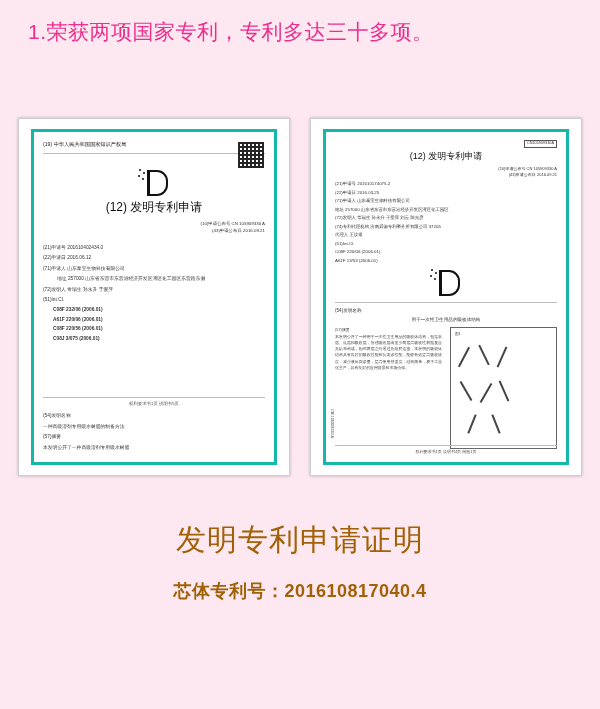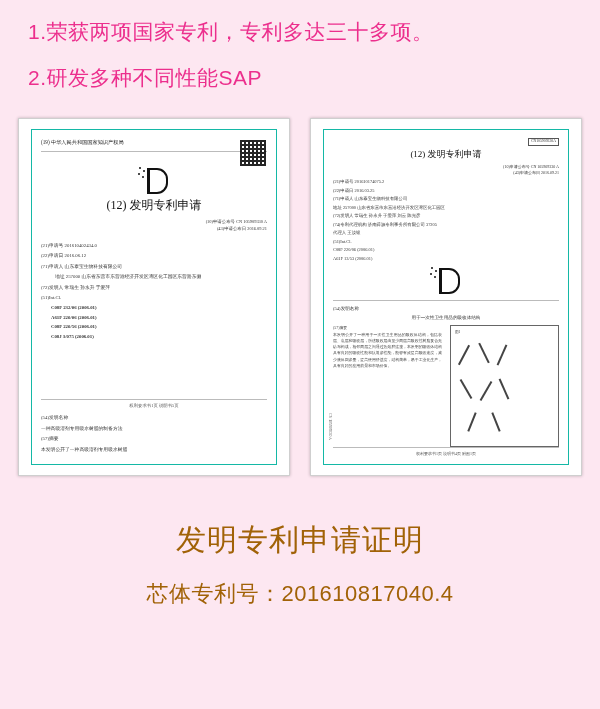--- a/index.html
+++ b/index.html
@@ -55,27 +55,26 @@
     box-shadow: 0 0 3px rgba(0,0,0,0.25);
     position: relative;
     overflow: hidden;
   }
   .doc-inner {
     position: absolute;
     left: 12px;
     top: 10px;
     right: 12px;
     bottom: 10px;
-    border: 1px solid #14b8a6;
+    border: 3px solid #14b8a6;
     padding: 8px 9px;
     box-sizing: border-box;
     font-size: 4.6px;
     color: #333;
     line-height: 1.55;
-    font-family: Liberation Serif, serif;
   }
   
   .l-header {
     font-size: 5.2px;
     color: #222;
     border-bottom: 1px solid #bbb;
     padding-bottom: 5px;
     margin-bottom: 4px;
   }
   .l-qr {
@@ -238,32 +237,32 @@
     width: 600px;
     text-align: center;
     color: #a16207;
   }
   .b-title {
     font-size: 30px;
     letter-spacing: 1px;
     margin-bottom: 18px;
   }
   .b-line {
-    font-size: 22px;
+    font-size: 18px;
     letter-spacing: 0.5px;
     margin: 12px 0;
+    font-weight: bold;
   }
 </style>
 </head>
 <body>
 
 <div class="page">
 
   <div class="headline headline-1">1.荣获两项国家专利，专利多达三十多项。</div>
-  <div class="headline headline-2">2.研发多种不同性能SAP</div>
 
   <div class="docs-row">
 
     <div class="doc-card">
       <div class="doc-inner">
         <div class="l-header">(19) 中华人民共和国国家知识产权局</div>
         <div class="l-qr"></div>
 
         <div class="l-logo">
           <span class="logo-mark">

